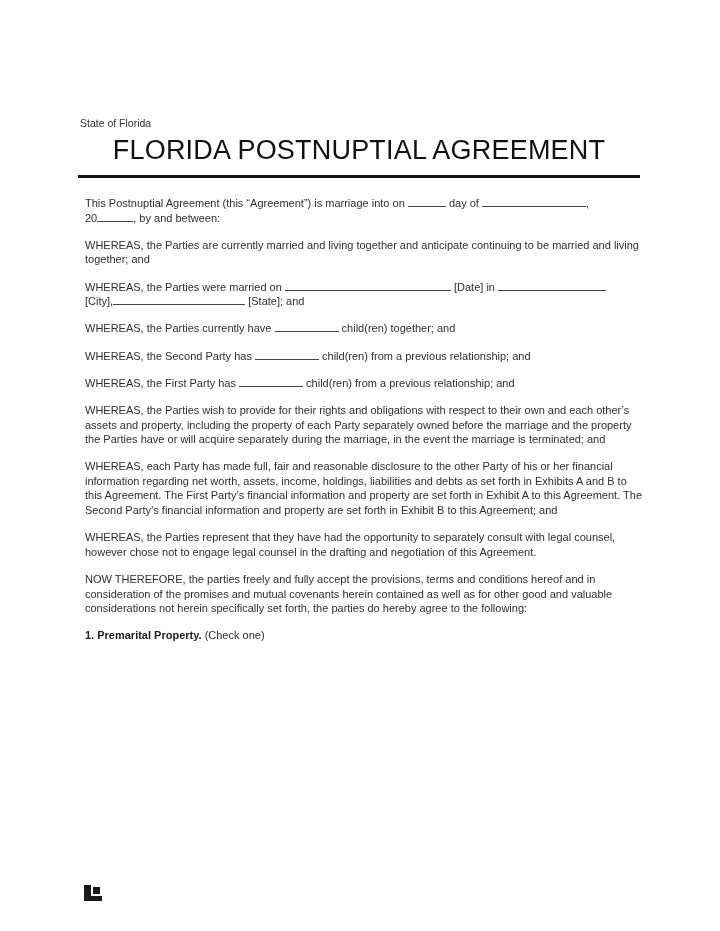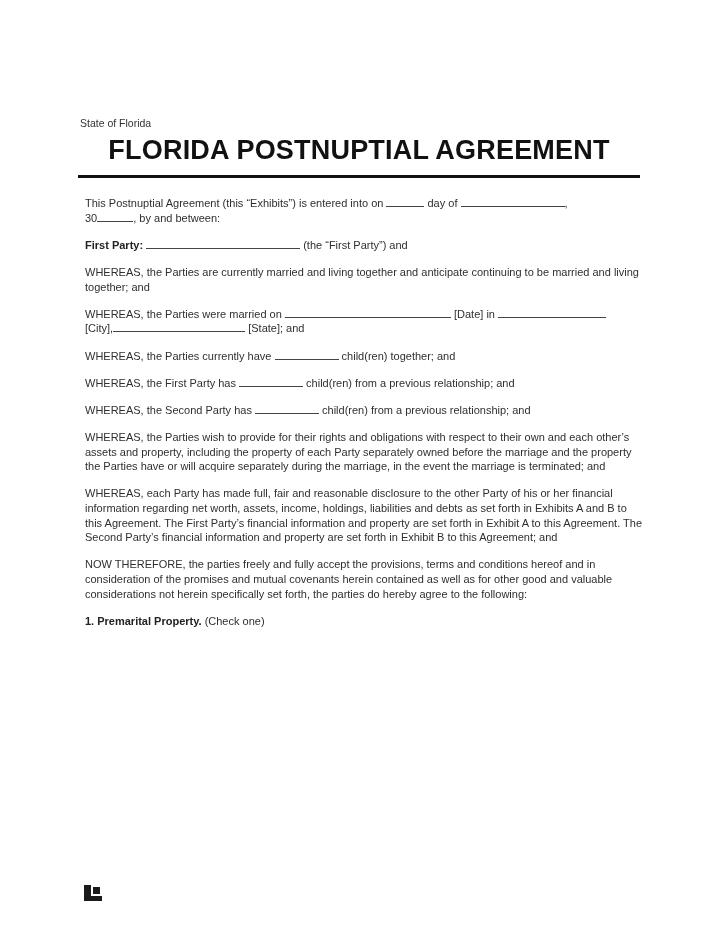--- a/index.html
+++ b/index.html
@@ -25,21 +25,21 @@
       left: 80px; top: 104px;
       font-size: 10.5px;
       color: #333;
     }
     .doc-title {
       position: absolute;
       left: 78px; top: 122px;
       width: 562px;
       text-align: center;
       font-size: 27px;
-      font-weight: bold;
+      font-weight: normal;
       letter-spacing: 0.2px;
       color: #111;
     }
     .title-rule {
       position: absolute;
       left: 78px; top: 162px;
       width: 562px;
       height: 3px;
       background: #111;
     }
@@ -74,32 +74,27 @@
 
   <div class="state-label">State of Florida</div>
 
   <div class="doc-title">FLORIDA POSTNUPTIAL AGREEMENT</div>
 
   <div class="title-rule"></div>
 
   <div class="body">
 
     <p class="para">
-      <span>This Postnuptial Agreement (this “Exhibits”) is entered into on</span>
+      <span>This Postnuptial Agreement (this “Agreement”) is marriage into on</span>
       <span class="blank" style="width:38px"></span>
       <span>day of</span>
       <span class="blank" style="width:104px"></span><span>,</span><br>
-      <span>30</span><span class="blank" style="width:36px"></span><span>, by and between:</span>
+      <span>20</span><span class="blank" style="width:36px"></span><span>, by and between:</span>
     </p>
 
-    <p class="para">
-      <span class="bold">First Party:</span>
-      <span class="blank" style="width:154px"></span>
-      <span>(the “First Party”) and</span>
-    </p>
 
 
 
     <p class="para">WHEREAS, the Parties are currently married and living together and anticipate continuing to be married and living together; and</p>
 
     <p class="para">
       <span>WHEREAS, the Parties were married on</span>
       <span class="blank" style="width:166px"></span>
       <span>[Date] in</span>
       <span class="blank" style="width:108px"></span><br>
@@ -107,33 +102,34 @@
       <span>[State]; and</span>
     </p>
 
     <p class="para">
       <span>WHEREAS, the Parties currently have</span>
       <span class="blank" style="width:64px"></span>
       <span>child(ren) together; and</span>
     </p>
 
     <p class="para">
-      <span>WHEREAS, the First Party has</span>
+      <span>WHEREAS, the Second Party has</span>
       <span class="blank" style="width:64px"></span>
       <span>child(ren) from a previous relationship; and</span>
     </p>
 
     <p class="para">
-      <span>WHEREAS, the Second Party has</span>
+      <span>WHEREAS, the First Party has</span>
       <span class="blank" style="width:64px"></span>
       <span>child(ren) from a previous relationship; and</span>
     </p>
 
     <p class="para">WHEREAS, the Parties wish to provide for their rights and obligations with respect to their own and each other’s assets and property, including the property of each Party separately owned before the marriage and the property the Parties have or will acquire separately during the marriage, in the event the marriage is terminated; and</p>
     <p class="para">WHEREAS, each Party has made full, fair and reasonable disclosure to the other Party of his or her financial information regarding net worth, assets, income, holdings, liabilities and debts as set forth in Exhibits A and B to this Agreement. The First Party’s financial information and property are set forth in Exhibit A to this Agreement. The Second Party’s financial information and property are set forth in Exhibit B to this Agreement; and</p>
+    <p class="para">WHEREAS, the Parties represent that they have had the opportunity to separately consult with legal counsel, however chose not to engage legal counsel in the drafting and negotiation of this Agreement.</p>
     <p class="para">NOW THEREFORE, the parties freely and fully accept the provisions, terms and conditions hereof and in consideration of the promises and mutual covenants herein contained as well as for other good and valuable considerations not herein specifically set forth, the parties do hereby agree to the following:</p>
 
     <p class="para">
       <span class="bold">1. Premarital Property.</span>
       <span>(Check one)</span>
     </p>
   </div>
 
   <div class="logo">
     <svg width="18" height="16" viewBox="0 0 18 16">

